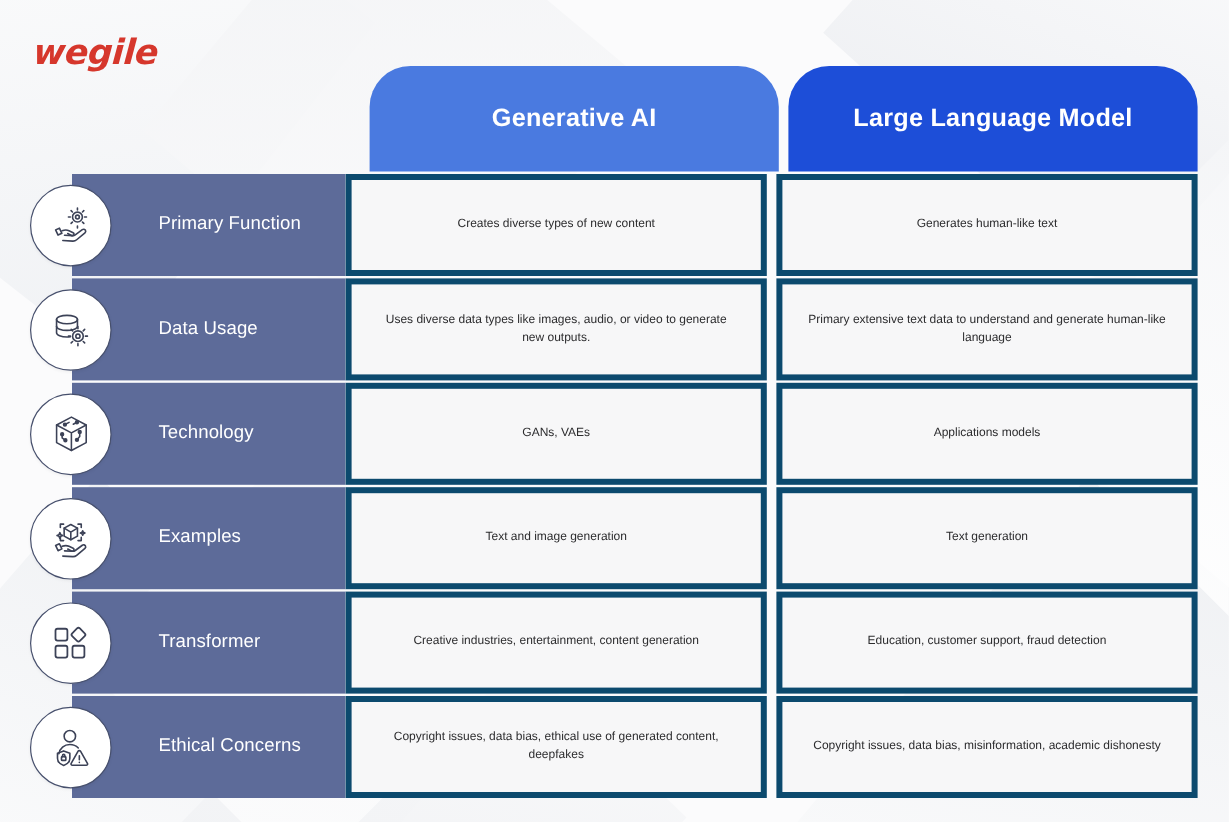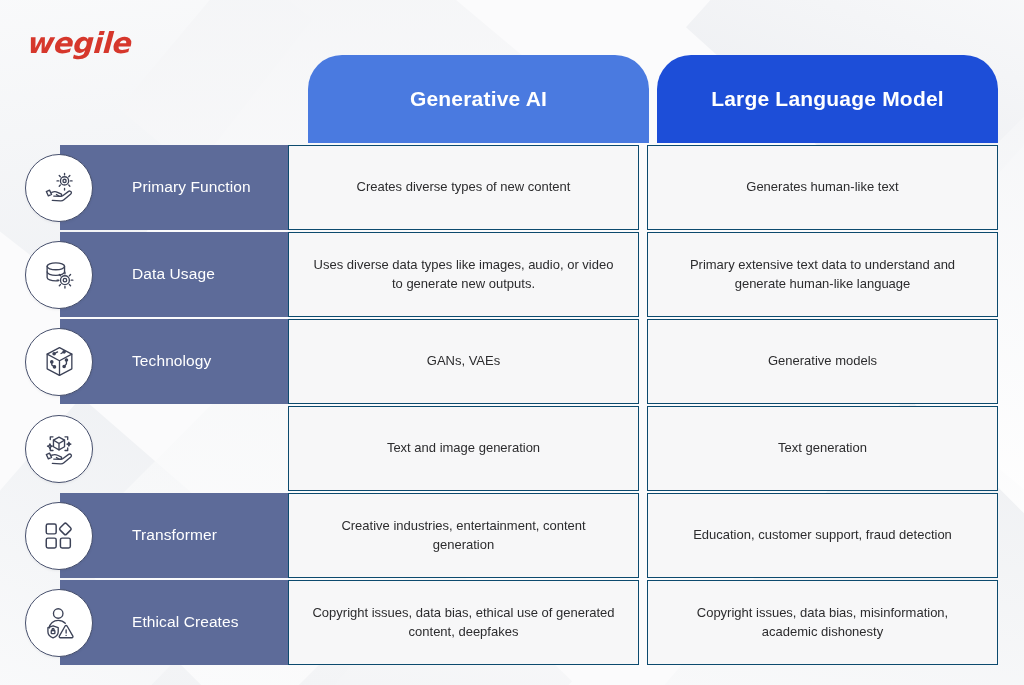--- a/index.html
+++ b/index.html
@@ -143,27 +143,27 @@
     left: 288px;
     top: 0;
     width: 710px;
     height: 85px;
     display: flex;
     gap: 8px;
   }
   .cell {
     flex: 1;
     background: #f7f7f8;
-    border: 1px solid #0c4a6e;
+    border: 5px solid #0c4a6e;
     display: flex;
     align-items: center;
     justify-content: center;
     text-align: center;
     padding: 6px 20px;
-    font-size: 13px;
+    font-size: 10px;
     color: #2c2c2e;
     line-height: 1.45;
   }
 </style>
 </head>
 <body>
 
 <div class="bg-layer">
   <div class="bg-shape bg-a"></div>
   <div class="bg-shape bg-b"></div>
@@ -244,25 +244,28 @@
           <circle cx="14" cy="24.5" r="1.5" fill="#3c4257"></circle>
           <circle cx="17.5" cy="31" r="1.5" fill="#3c4257"></circle>
           <path d="M14 24.5v4M14 28.5l3.5 2.5"></path>
           <circle cx="33" cy="22" r="1.5" fill="#3c4257"></circle>
           <circle cx="30" cy="30.5" r="1.5" fill="#3c4257"></circle>
           <path d="M33 22v5M33 27l-3 3.5"></path>
         </svg>
       </div>
       <div class="cells">
         <div class="cell">GANs, VAEs</div>
-        <div class="cell">Generative models</div>
-      </div>
-    </div>
-
-    <div class="row">
+        <div class="cell">Applications models</div>
+      </div>
+    </div>
+
+    <div class="row">
+      <div class="label-bar">
+        <div class="label-text">Examples</div>
+      </div>
       <div class="icon-circle">
         <svg width="38" height="38" viewBox="0 0 48 48" fill="none" stroke="#3c4257" stroke-width="1.7" stroke-linecap="round" stroke-linejoin="round">
           <path d="M24 9l7 3.8v8.4L24 25l-7-3.8v-8.4z"></path>
           <path d="M17 12.8L24 17l7-4.2M24 17v8"></path>
           <path d="M13 12V8.6h3.4M35 12V8.6h-3.4M13 22.5v3.4h3.4M35 22.5v3.4h-3.4"></path>
           <path d="M12.5 17.5l.9 2.1 2.1.9-2.1.9-.9 2.1-.9-2.1-2.1-.9 2.1-.9z"></path>
           <path d="M36.5 15.5l.7 1.7 1.7.7-1.7.7-.7 1.7-.7-1.7-1.7-.7 1.7-.7z"></path>
           <path d="M8 31l4-1.8 2.6 5.4-4 1.9z"></path>
           <path d="M14.8 31.9c2.3-.8 5.2-1 7.3 0l4.4 2.1c1.1.5 1.2 1.9.2 2.6-.8.5-1.8.5-2.6 0l-3.3-1.8"></path>
           <path d="M17.4 36.7l8.8.4c.9 0 1.8-.3 2.5-.8l7.4-5.5c1.1-.8 2.6-.6 3.3.6.5.9.3 2-.5 2.7l-8.7 7.3c-1.2 1-2.7 1.5-4.2 1.4l-10.4-.6"></path>
@@ -287,21 +290,21 @@
         </svg>
       </div>
       <div class="cells">
         <div class="cell">Creative industries, entertainment, content generation</div>
         <div class="cell">Education, customer support, fraud detection</div>
       </div>
     </div>
 
     <div class="row">
       <div class="label-bar">
-        <div class="label-text">Ethical Creates</div>
+        <div class="label-text">Ethical Concerns</div>
       </div>
       <div class="icon-circle">
         <svg width="38" height="38" viewBox="0 0 48 48" fill="none" stroke="#3c4257" stroke-width="1.7" stroke-linecap="round" stroke-linejoin="round">
           <circle cx="23" cy="12" r="6"></circle>
           <path d="M11.5 30.5c.7-5.8 5.7-9.8 11.5-9.8 3.5 0 6.7 1.4 8.9 3.7"></path>
           <path d="M16.5 27.5l-6.5 2.4v5.2c0 3.5 2.6 6.3 6.5 7.7 3.9-1.4 6.5-4.2 6.5-7.7v-5.2z"></path>
           <rect x="14.2" y="33.5" width="4.6" height="4" rx=".8"></rect>
           <path d="M15.3 33.5v-1.3a1.2 1.2 0 012.4 0v1.3"></path>
           <path d="M34.2 27.8l7.3 12.8c.5.9-.1 2-1.2 2H25.6c-1 0-1.7-1.1-1.2-2l7.3-12.8c.5-.9 1.9-.9 2.5 0z"></path>
           <path d="M33 32.6v4.1M33 39.6v.1"></path>

